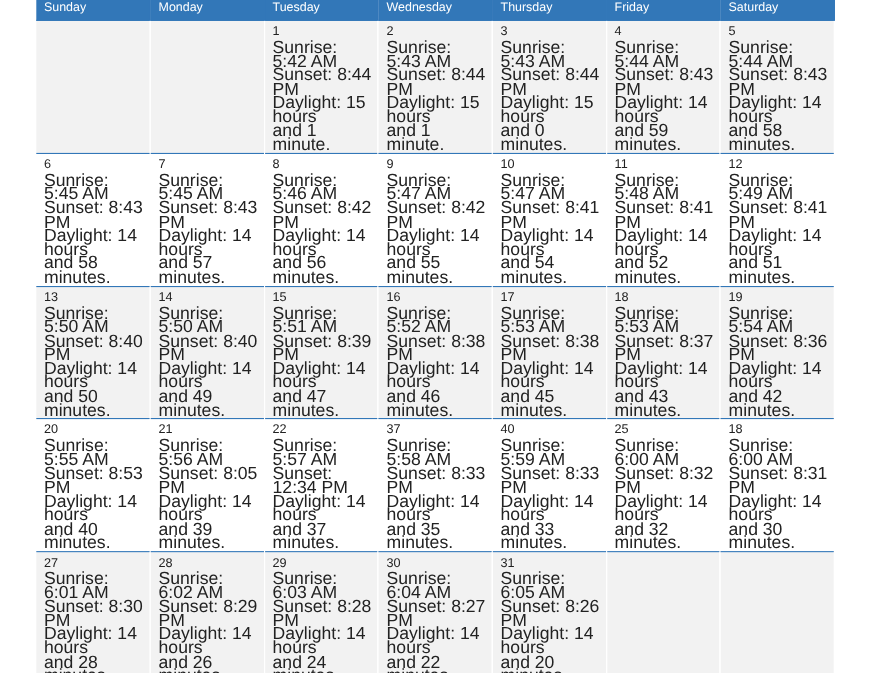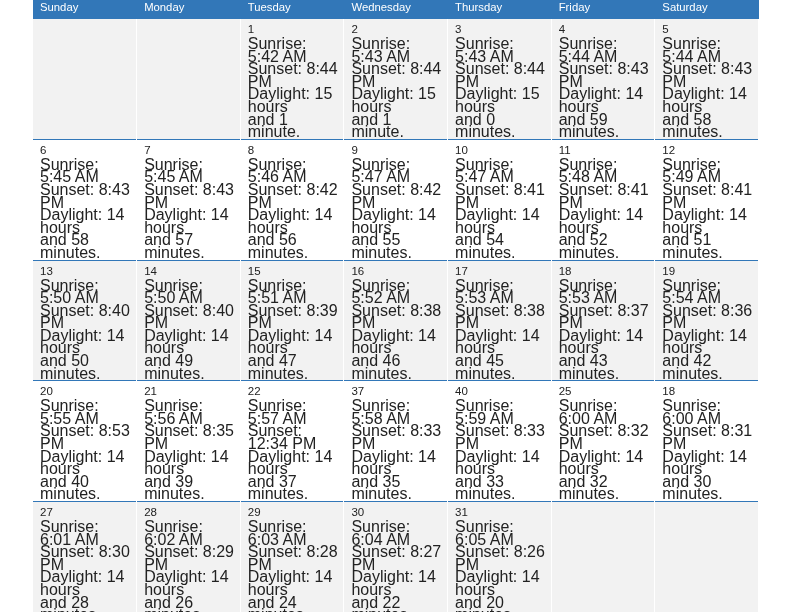--- a/index.html
+++ b/index.html
@@ -335,21 +335,21 @@
               <div class="info">Sunrise: 5:55 AM
 Sunset: 8:53 PM
 Daylight: 14 hours
 and 40 minutes.</div>
             </div>
           </td>
         <td>
             <div class="cell">
               <div class="daynum">21</div>
               <div class="info">Sunrise: 5:56 AM
-Sunset: 8:35 PM
+Sunset: 8:05 PM
 Daylight: 14 hours
 and 39 minutes.</div>
             </div>
           </td>
         <td>
             <div class="cell">
               <div class="daynum">22</div>
               <div class="info">Sunrise: 5:57 AM
 Sunset: 12:34 PM
 Daylight: 14 hours

